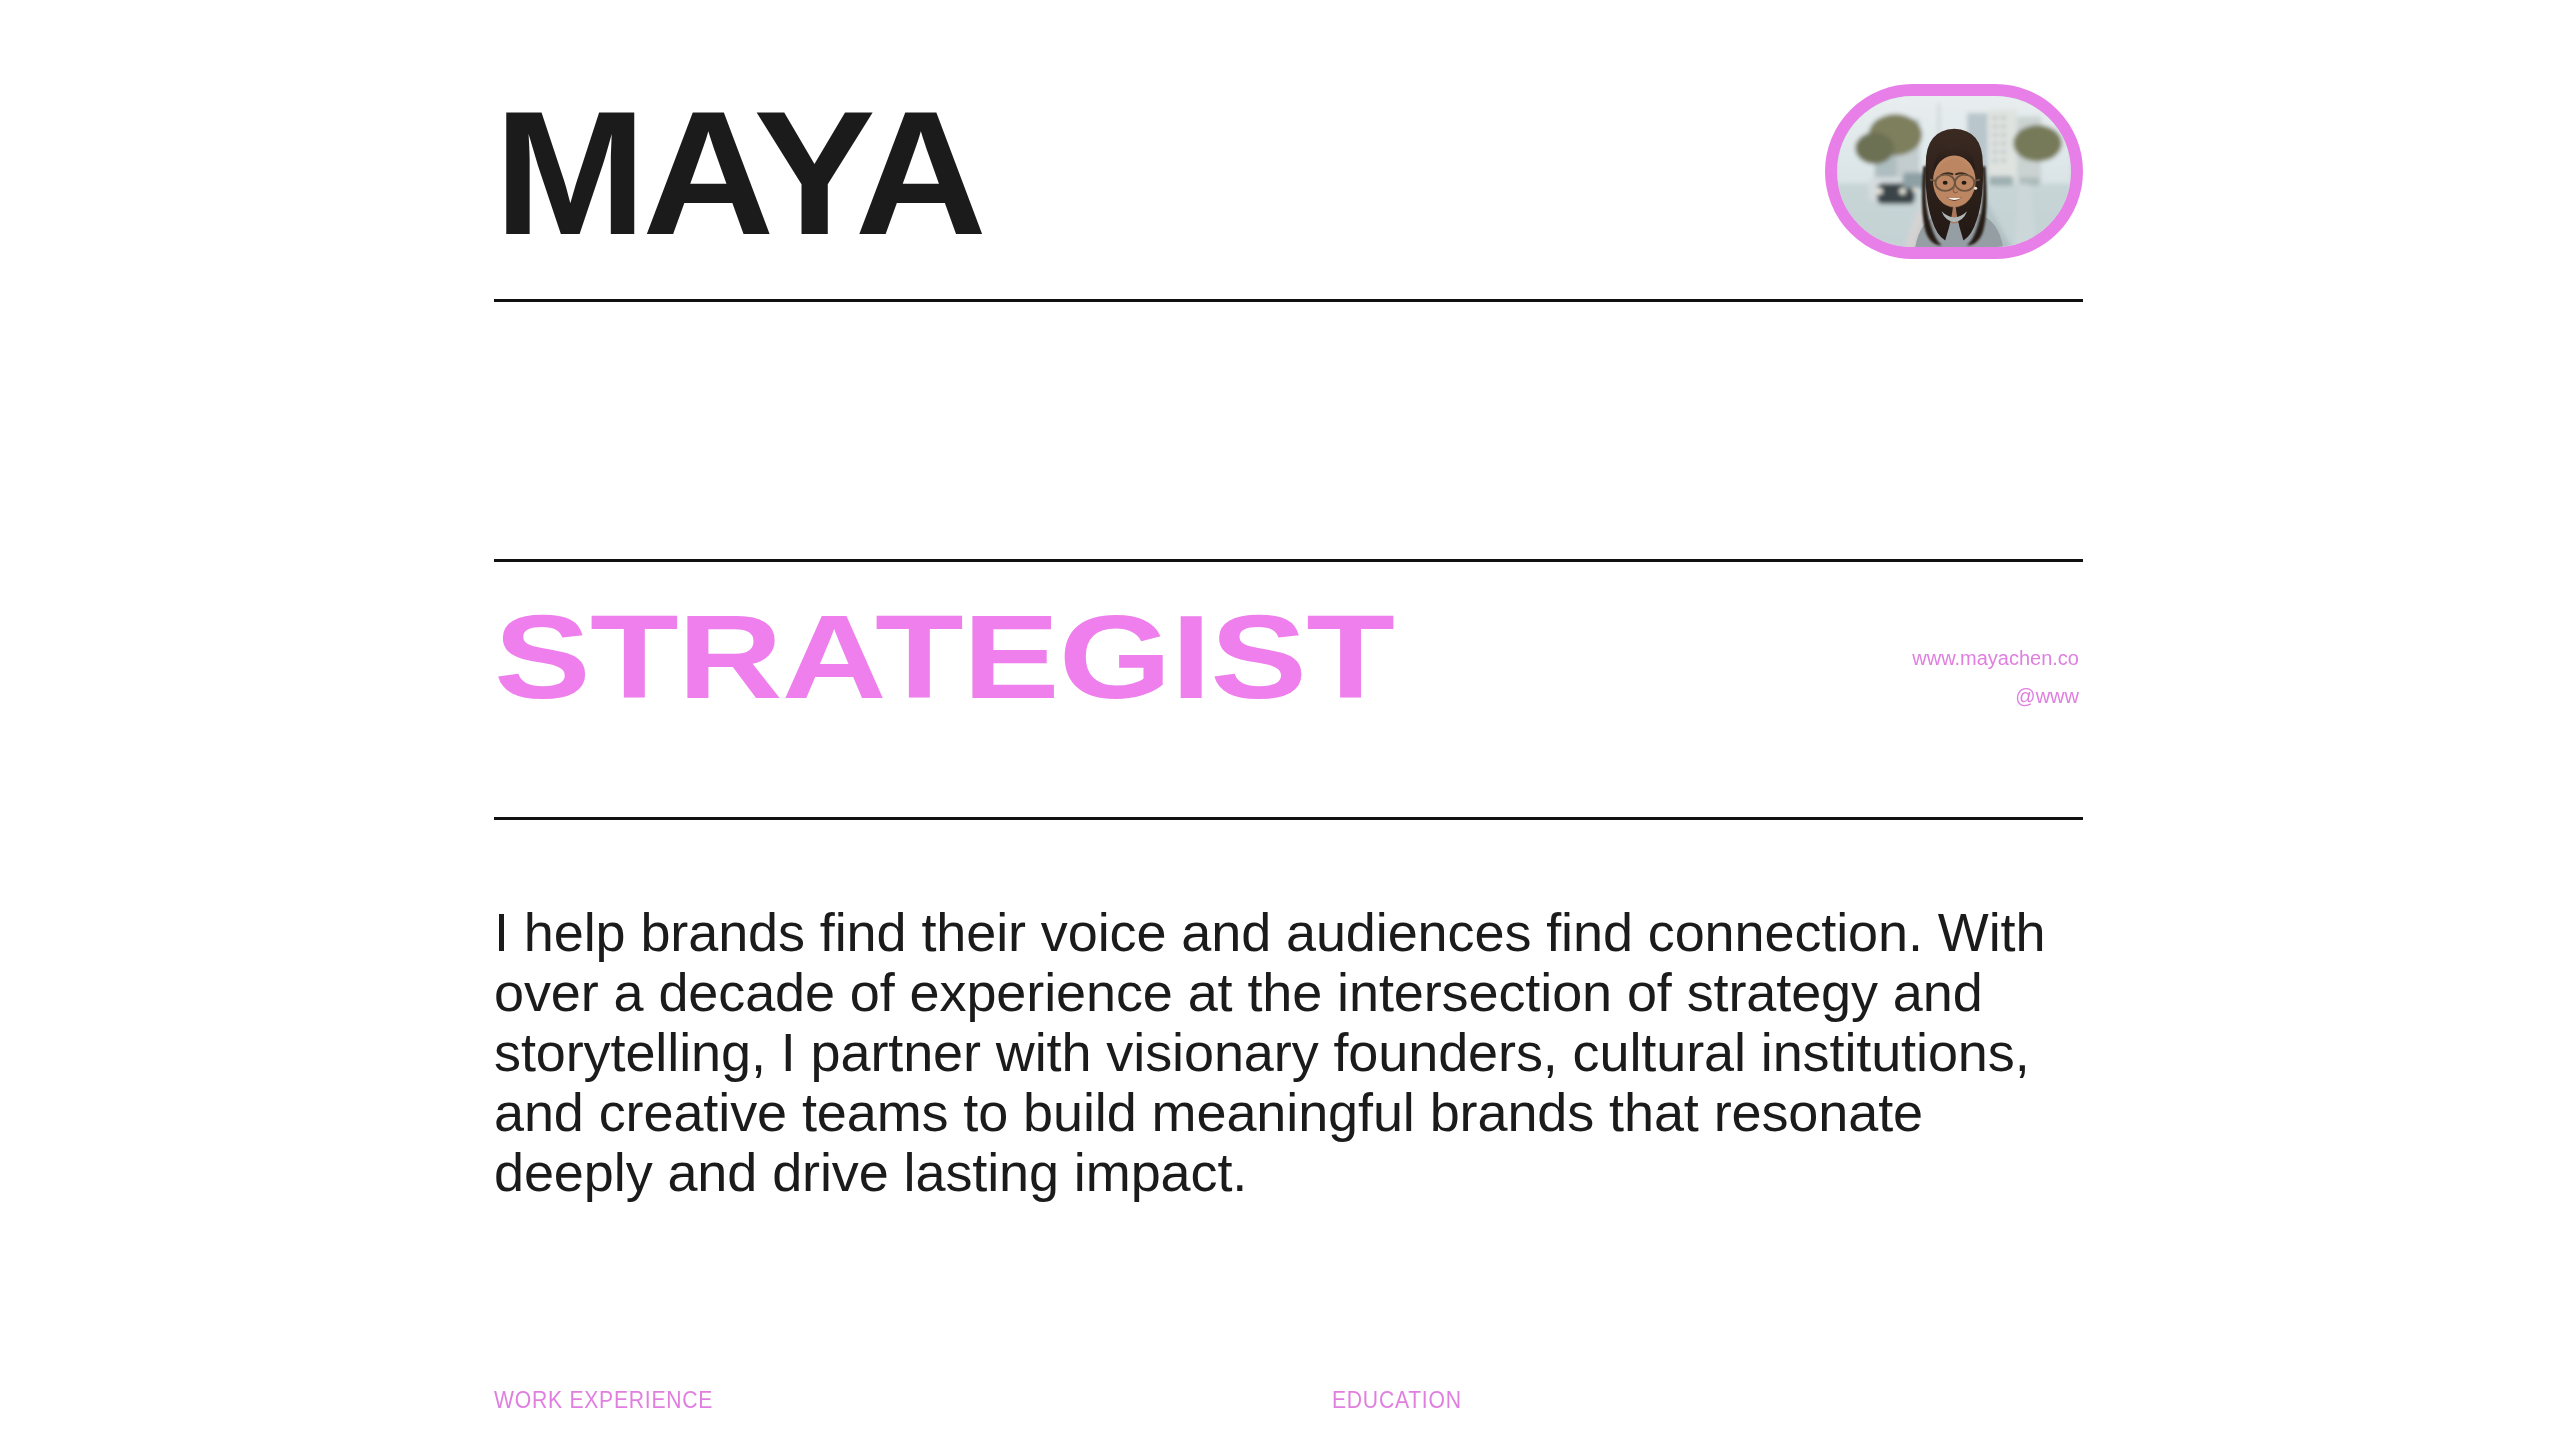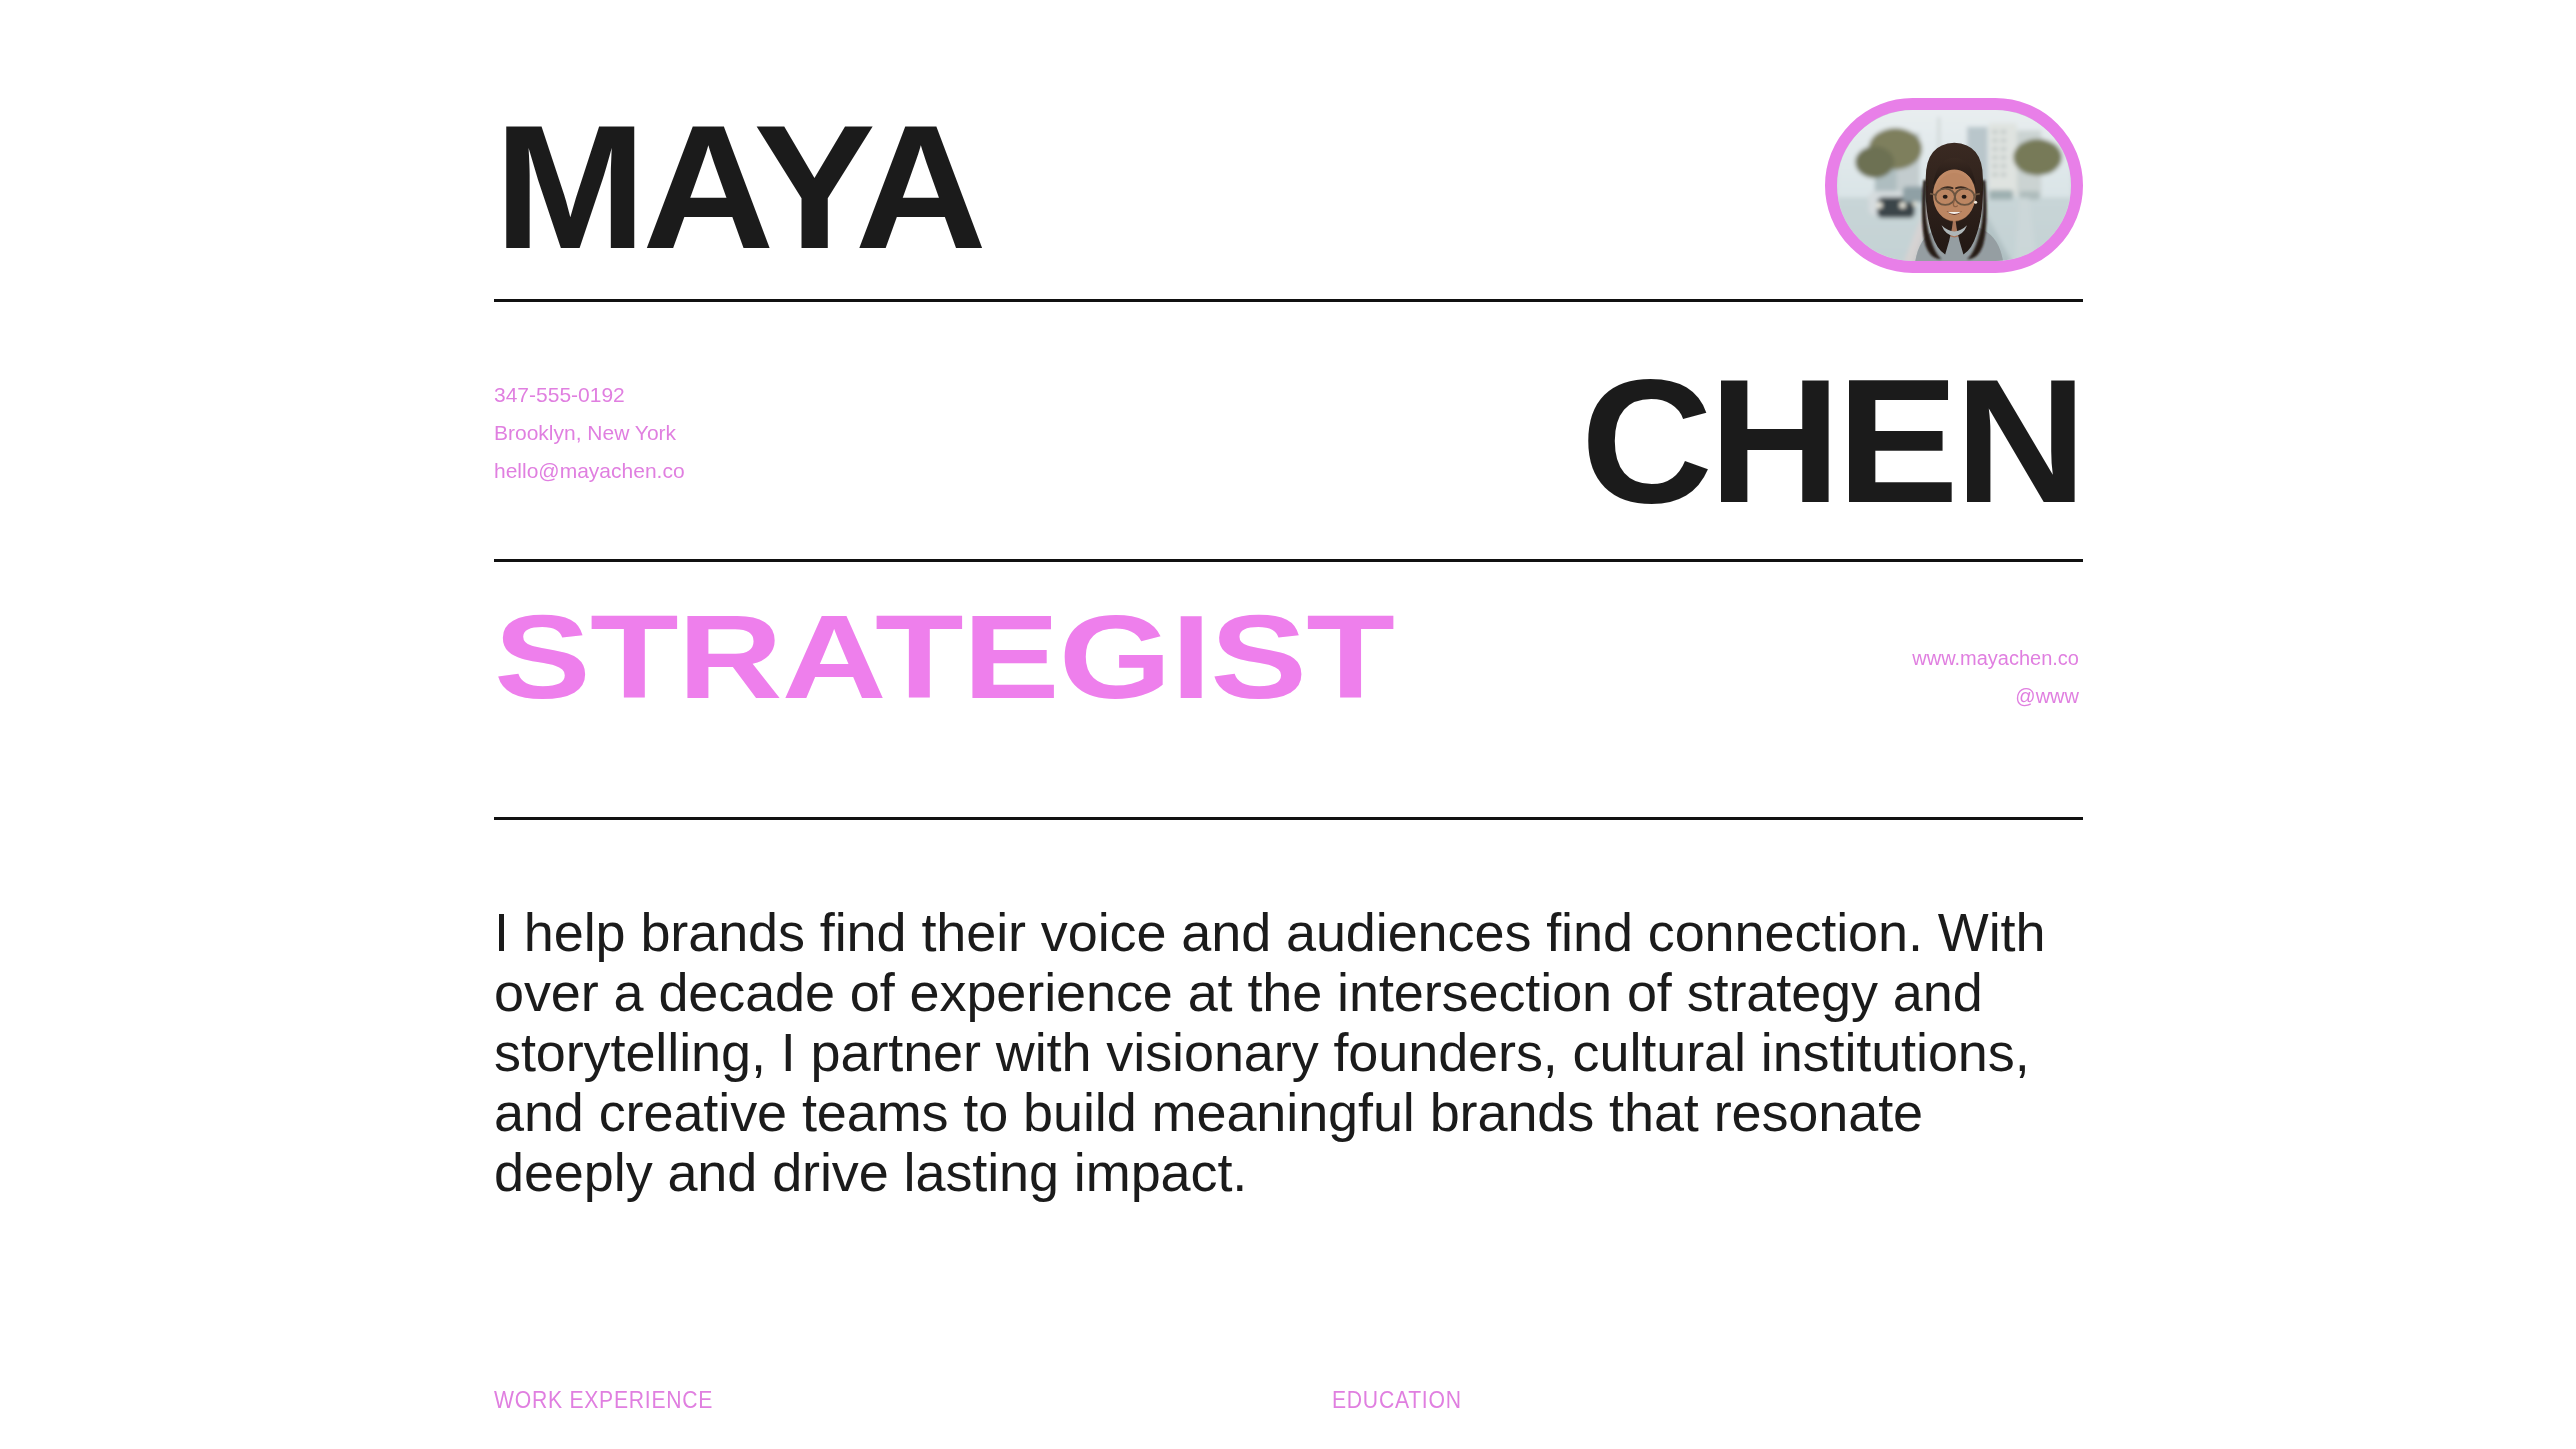--- a/index.html
+++ b/index.html
@@ -20,21 +20,21 @@
   }
 
   
   .col {
     position:absolute;
     left:494px;
     width:1589px;
   }
 
   
-  #row-name-top { top:81px; height:233px; }
+  #row-name-top { top:67px; height:233px; }
 
   .bigname {
     font-family:"Liberation Sans", sans-serif;
     font-weight:700;
     font-size:176px;
     line-height:0.92;
     letter-spacing:-4px;
     color:#1b1b1b;
     transform:scaleX(1.04);
     transform-origin:left center;
@@ -276,30 +276,20 @@
 
             <path d="M172 196 q21 20 42 0 q-6 16 -21 18 q-15-2 -21-18 z" fill="#aeb6b8"></path>
           </g>
         </svg>
       </div>
     </div>
   </div>
 
   <div class="rule" id="rule-1"></div>
 
-  <div class="col" id="row-contact">
-
-    <div class="contact-list">
-      <div>347-555-0192</div>
-      <div>Brooklyn, New York</div>
-      <div>hello@mayachen.co</div>
-    </div>
-
-    <div class="bigname right" id="last-name">CHEN</div>
-  </div>
 
   <div class="rule" id="rule-2"></div>
 
   <div class="col" id="row-role">
 
     <div id="role-title">STRATEGIST</div>
 
     <div class="links">
       <div>www.mayachen.co</div>
       <div>@www</div>

